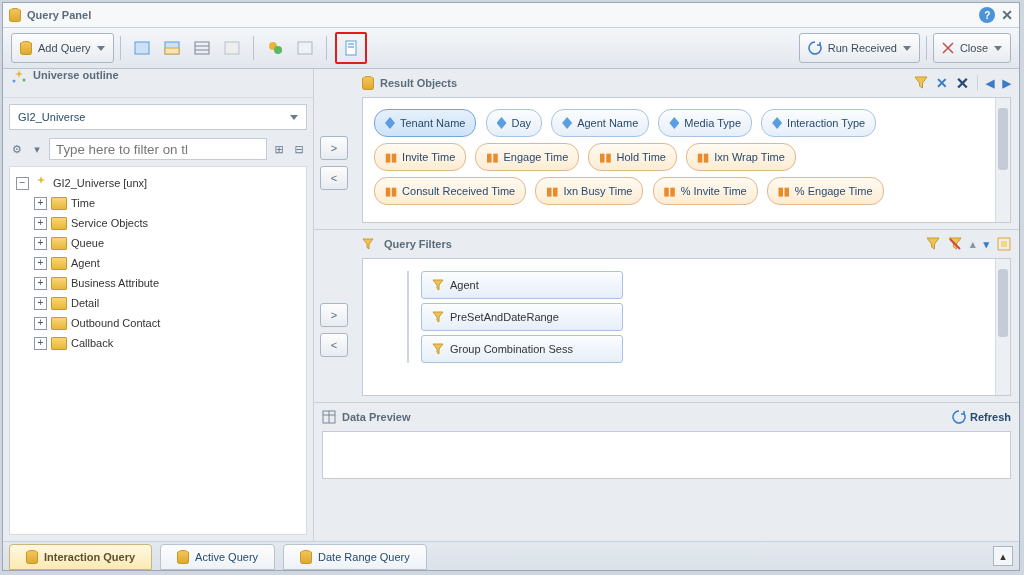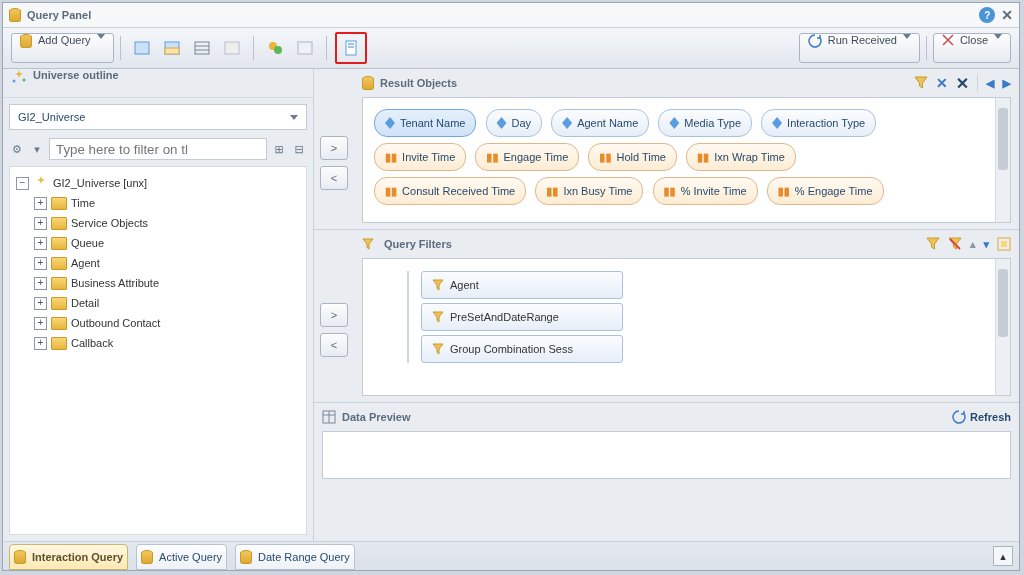--- a/index.html
+++ b/index.html
@@ -4,21 +4,21 @@
 <style>
 html,body{margin:0;padding:0;font-family:Tahoma,Arial,sans-serif;font-size:11px;color:#333}
 body{width:1024px;height:575px;background:#cfd6df;overflow:hidden;box-sizing:border-box}
 .q-panel{border:1px solid #9ba7b4;background:linear-gradient(#f6f8fa,#e9edf2);width:1018px;height:569px;margin:2px;box-sizing:border-box;position:relative;display:flex;flex-direction:column}
 .titlebar{height:24px;display:flex;align-items:center;padding:0 6px;color:#5c6b7a;font-weight:bold;border-bottom:1px solid #c9d1da}
 .titlebar .db-icon{margin-right:6px}
 .titlebar .spacer{flex:1}
 .help-icon{width:16px;height:16px;border-radius:50%;background:#4b94d8;color:#fff;display:flex;align-items:center;justify-content:center;font-size:10px;margin-right:6px}
 .close-x{color:#5c6b7a;font-size:14px;cursor:pointer}
 .toolbar{height:36px;display:flex;align-items:center;padding:2px 8px;border-bottom:1px solid #b9c3cf;background:linear-gradient(#f4f6f9,#e2e7ee)}
-.btn{height:28px;background:linear-gradient(#fdfdfd,#e7ebf1);border:1px solid #a9b5c4;border-radius:3px;display:inline-flex;align-items:flex-start;padding:0 8px;color:#3f4b5a;font-size:11px;cursor:pointer}
+.btn{height:28px;background:linear-gradient(#fdfdfd,#e7ebf1);border:1px solid #a9b5c4;border-radius:3px;display:inline-flex;align-items:center;padding:0 8px;color:#3f4b5a;font-size:11px;cursor:pointer}
 .btn .dd{margin-left:6px;border-left:4px solid transparent;border-right:4px solid transparent;border-top:5px solid #6b7b8c}
 .tb-ico{width:24px;height:24px;border:1px solid transparent;border-radius:2px;margin:0 2px;display:flex;align-items:center;justify-content:center;cursor:pointer}
 .sep{width:1px;height:24px;background:#b9c3cf;margin:0 6px}
 .red-box{border:2px solid #e21b1b;padding:2px}
 .body{display:flex;flex:1;min-height:0}
 .left{width:310px;display:flex;flex-direction:column;border-right:1px solid #c9d1da;background:#e9edf2}
 .panel-head{height:28px;display:flex;align-items:flex-start;padding:0 8px;color:#5c6b7a;font-weight:bold;background:#e9edf2;border-bottom:1px solid #d5dbe3}
 .univ-select{height:24px;margin:6px;background:#fff;border:1px solid #c3cbd6;display:flex;align-items:center;padding:0 8px;color:#274a6e;cursor:pointer}
 .univ-select .dd{margin-left:auto;border-left:4px solid transparent;border-right:4px solid transparent;border-top:5px solid #6b7b8c}
 .filter-row{height:26px;display:flex;align-items:center;padding:0 6px;gap:4px}
@@ -48,21 +48,21 @@
 .qf-items{height:120px}
 .qf-block{margin-left:36px;padding-left:12px}
 .qf-chip{display:flex;align-items:center;height:26px;border:1px solid #a9c2df;border-radius:3px;background:linear-gradient(#fbfdff,#e6eef8);padding:0 10px;margin:4px 0;width:180px;cursor:pointer}
 .funnel{width:12px;height:12px;margin-right:6px}
 .dp{display:flex;align-items:center;height:28px;padding:0 8px;color:#5c6b7a;font-weight:bold}
 .dp .sp{flex:1}
 .refresh{display:flex;align-items:center;gap:4px;color:#274a6e;cursor:pointer}
 .dp-area{background:#fff;margin:0 8px;border:1px solid #c3cbd6;height:46px}
 .dp-filter{background:#fff;margin:2px 8px 6px;border:1px solid #c3cbd6;height:22px;padding:4px 8px;color:#9aa4b0}
 .tabs{height:28px;display:flex;align-items:flex-end;padding:0 6px;background:linear-gradient(#e4e9ef,#dbe1e9);border-top:1px solid #c9d1da;position:relative}
-.tab{height:24px;border:1px solid #c8b679;background:linear-gradient(#fff8e0,#fce9b3);display:flex;align-items:center;padding:0 4px;margin-right:8px;border-top-left-radius:4px;border-top-right-radius:4px;color:#5a5130;cursor:pointer;gap:6px}
+.tab{height:24px;border:1px solid #c8b679;background:linear-gradient(#fff8e0,#fce9b3);display:flex;align-items:center;padding:0 16px;margin-right:8px;border-top-left-radius:4px;border-top-right-radius:4px;color:#5a5130;cursor:pointer;gap:6px}
 .tab.inactive{background:linear-gradient(#fdfdfd,#eef2f7);border-color:#b9c3cf;color:#274a6e}
 .tab.active{font-weight:bold}
 .db-icon{width:12px;height:14px;position:relative}
 .db-icon::before{content:"";position:absolute;top:0;left:0;right:0;height:4px;background:#f0c35a;border:1px solid #c79b26;border-radius:50%}
 .db-icon::after{content:"";position:absolute;top:2px;left:0;right:0;bottom:0;background:linear-gradient(#f0c35a,#e0a830);border:1px solid #c79b26;border-top:none;border-radius:0 0 3px 3px}
 svg{display:block}
 .headicons{display:flex;align-items:center;gap:8px}
 .headicons span{cursor:pointer}
 .tabs .upbtn{position:absolute;right:6px;bottom:4px;width:18px;height:18px;border:1px solid #a9b5c4;background:#f4f6f9;display:flex;align-items:center;justify-content:center;cursor:pointer}
 </style>

